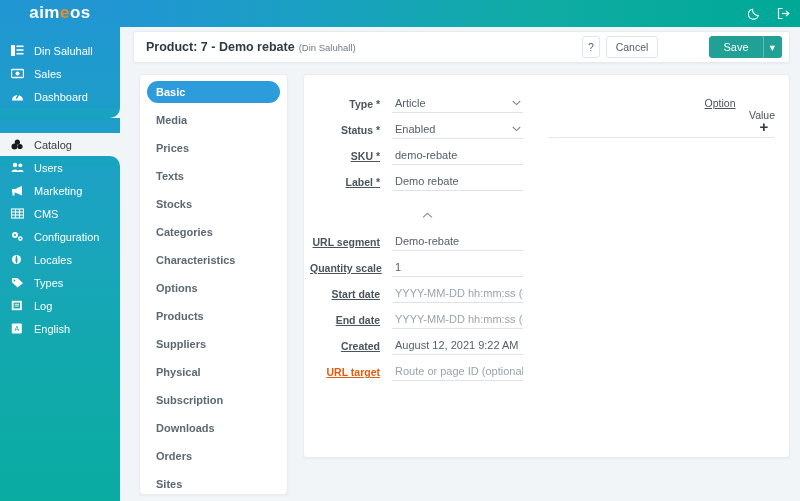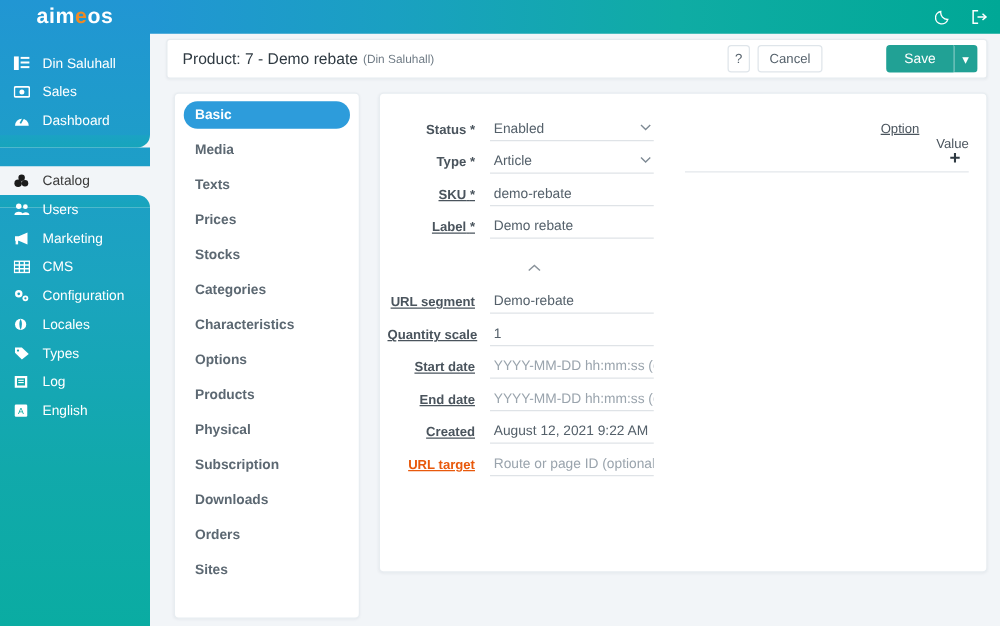--- a/index.html
+++ b/index.html
@@ -85,21 +85,21 @@
     position: absolute; left: 133px; top: 31px;
     width: 657px; height: 32px;
     background: #ffffff;
     border: 1px solid #e6ebef;
     border-radius: 3px;
     box-shadow: 0 1px 2px rgba(40,60,80,.05);
     display: flex; align-items: center;
     padding: 0 7px 0 12px;
   }
   #headerbar .title {
-    font-size: 12.5px; color: #2f3a42; font-weight: 400;
+    font-size: 12.5px; color: #2f3a42; font-weight: 700;
     white-space: nowrap;
   }
   #headerbar .subtitle {
     font-size: 9.5px; color: #6f7b85; margin-left: 4px;
   }
   #headerbar .spacer { flex: 1; }
   .btn {
     height: 22px; border: 1px solid #dfe5ea; background: #fff;
     border-radius: 3px; font-size: 10.5px; color: #55616b;
     display: inline-flex; align-items: center; justify-content: center;
@@ -385,41 +385,44 @@
   </div>
 
   <div id="tabs">
     <div class="tab active">
         <span>Basic</span>
       </div>
     <div class="tab">
         <span>Media</span>
       </div>
     <div class="tab">
+        <span>Prices</span>
+      </div>
+    <div class="tab">
         <span>Texts</span>
       </div>
     <div class="tab">
-        <span>Prices</span>
-      </div>
-    <div class="tab">
         <span>Stocks</span>
       </div>
     <div class="tab">
         <span>Categories</span>
       </div>
     <div class="tab">
         <span>Characteristics</span>
       </div>
     <div class="tab">
         <span>Options</span>
       </div>
     <div class="tab">
         <span>Products</span>
       </div>
     <div class="tab">
+        <span>Suppliers</span>
+      </div>
+    <div class="tab">
         <span>Physical</span>
       </div>
     <div class="tab">
         <span>Subscription</span>
       </div>
     <div class="tab">
         <span>Downloads</span>
       </div>
     <div class="tab">
         <span>Orders</span>
@@ -427,33 +430,33 @@
     <div class="tab">
         <span>Sites</span>
       </div>
   </div>
 
   <div id="maincard">
 
     <div class="col-left">
 
       <div class="frow">
-        <div class="flabel"><span>Status</span> <span class="star">*</span></div>
-        <div class="fctrl">
-          <span class="fval">Enabled</span>
+        <div class="flabel"><span>Type</span> <span class="star">*</span></div>
+        <div class="fctrl">
+          <span class="fval">Article</span>
           <span class="caret"><svg width="9" height="6" viewBox="0 0 9 6">
                 <path d="M0.8 1 L4.5 4.6 L8.2 1" fill="none" stroke="#7e8a94" stroke-width="1.1"></path>
               </svg></span>
         </div>
       </div>
 
       <div class="frow">
-        <div class="flabel"><span>Type</span> <span class="star">*</span></div>
-        <div class="fctrl">
-          <span class="fval">Article</span>
+        <div class="flabel"><span>Status</span> <span class="star">*</span></div>
+        <div class="fctrl">
+          <span class="fval">Enabled</span>
           <span class="caret"><svg width="9" height="6" viewBox="0 0 9 6">
                 <path d="M0.8 1 L4.5 4.6 L8.2 1" fill="none" stroke="#7e8a94" stroke-width="1.1"></path>
               </svg></span>
         </div>
       </div>
 
       <div class="frow">
         <div class="flabel und"><span>SKU</span> <span class="star">*</span></div>
         <div class="fctrl">
           <input class="fval inp" value="demo-rebate" style="">

